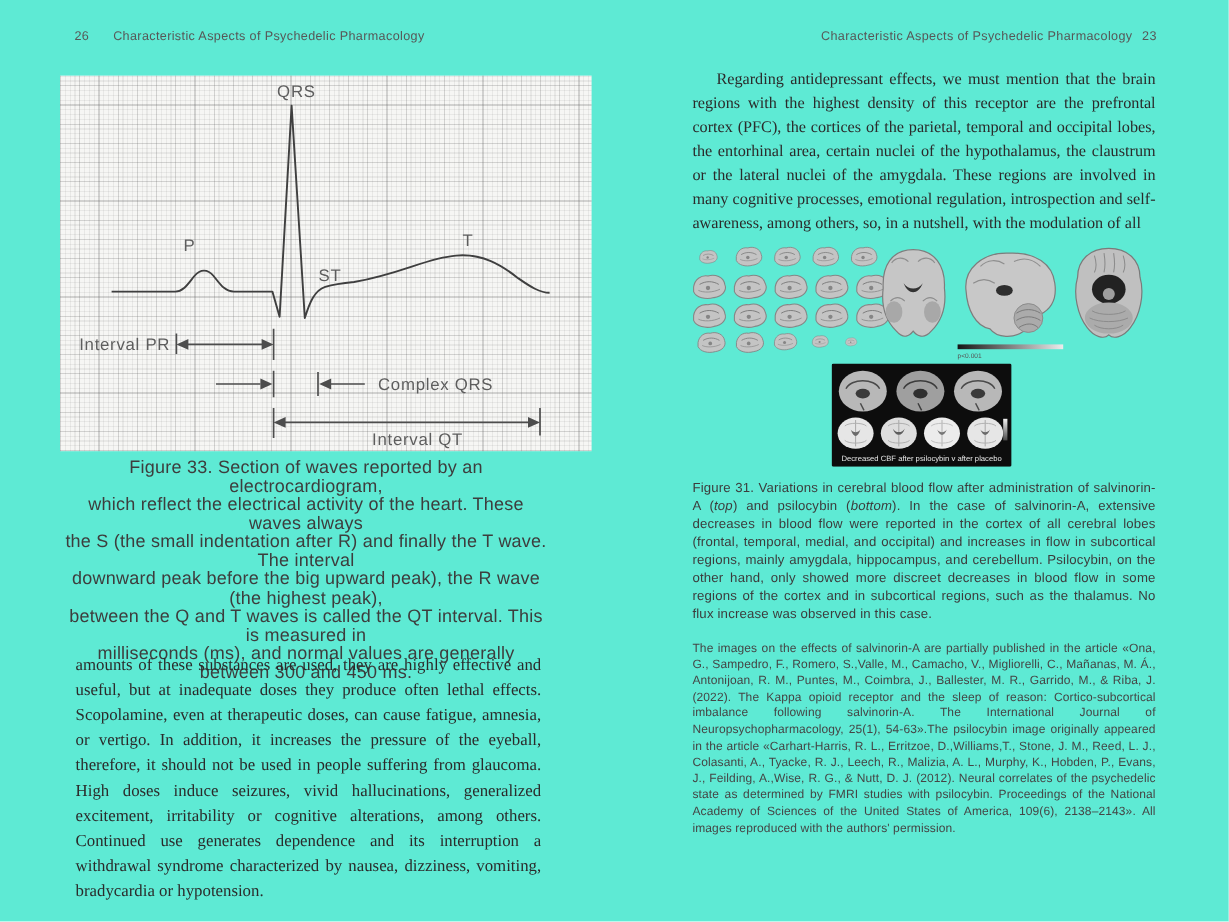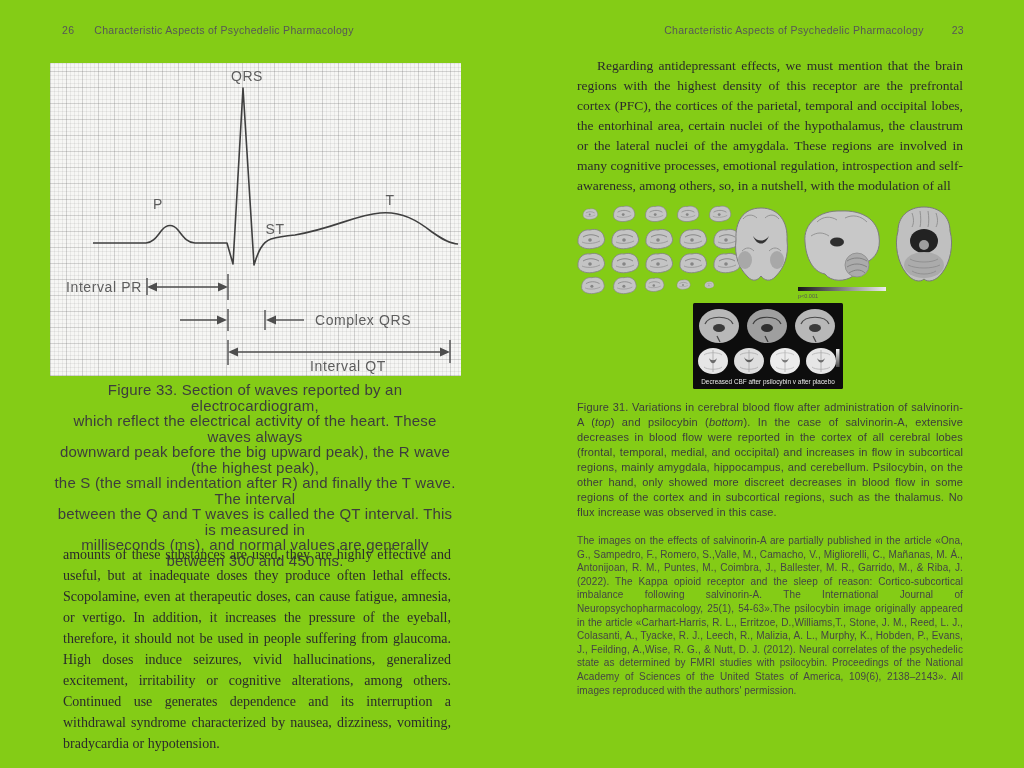--- a/index.html
+++ b/index.html
@@ -1,34 +1,34 @@
 <!DOCTYPE html>
 <html><head>
 <meta charset="utf-8">
 <style>
   html,body{margin:0;padding:0;background:#ffffff;}
-  #canvas{position:relative;width:1024px;height:768px;background:#84cc16;overflow:hidden;
+  #canvas{position:relative;width:1024px;height:768px;background:#5eead4;overflow:hidden;
           font-family:"Liberation Sans",sans-serif;}
 
   
   .running-head{position:absolute;top:24px;font-size:10.5px;letter-spacing:.3px;color:#575757;}
   .rh-left{left:62px;}
   .rh-right{right:60px;text-align:right;}
   .rh-num{display:inline-block;color:#575757;}
   .rh-left .rh-num{margin-right:20px;}
-  .rh-right .rh-num{margin-left:28px;}
+  .rh-right .rh-num{margin-left:8px;}
 
   
   .ecg-fig{position:absolute;left:50px;top:63px;width:411px;height:313px;
     background-color:#f6f6f4;
     background-image:
       repeating-linear-gradient(0deg,  rgba(90,90,90,.16) 0 1px, transparent 1px 16px),
       repeating-linear-gradient(90deg, rgba(90,90,90,.16) 0 1px, transparent 1px 16px),
       repeating-linear-gradient(0deg,  rgba(90,90,90,.09) 0 1px, transparent 1px 4px),
-      repeating-linear-gradient(90deg, rgba(90,90,90,.09) 0 1px, transparent 1px 4px);}
+      repeating-linear-gradient(90deg, rgba(90,90,90,.09) 0 1px, transparent 1px 4px); padding-left: 32px;}
   .ecg-fig svg{position:absolute;left:0;top:0;}
   .ecg-label{font-family:"Liberation Sans",sans-serif;font-size:14px;fill:#5d5d5d;letter-spacing:.6px;}
 
   
   .fig33-caption{position:absolute;left:53px;top:382px;width:404px;text-align:center;
     font-size:15px;line-height:15.5px;color:#3d3d3d;letter-spacing:.2px;}
 
   
   .body-left{position:absolute;left:63px;top:544px;width:388px;
     font-family:"Liberation Serif",serif;font-size:14px;line-height:21px;color:#2b2b2b;
@@ -104,22 +104,22 @@
       </g>
       <polygon points="178,289 188,284.5 188,293.5" fill="#4d4d4d"></polygon>
       <polygon points="400,289 390,284.5 390,293.5" fill="#4d4d4d"></polygon>
       <text class="ecg-label" x="298" y="308" text-anchor="middle">Interval QT</text>
     </svg>
   </div>
 
   <div class="fig33-caption">
     <div>Figure 33. Section of waves reported by an electrocardiogram,</div>
     <div>which reflect the electrical activity of the heart. These waves always</div>
+    <div>the S (the small indentation after R) and finally the T wave. The interval</div>
     <div>downward peak before the big upward peak), the R wave (the highest peak),</div>
-    <div>the S (the small indentation after R) and finally the T wave. The interval</div>
     <div>between the Q and T waves is called the QT interval. This is measured in</div>
     <div>milliseconds (ms), and normal values are generally between 300 and 450 ms.</div>
   </div>
 
   <p class="body-left">amounts of these substances are used, they are highly effective and useful, but at inadequate doses they produce often lethal effects. Scopolamine, even at therapeutic doses, can cause fatigue, amnesia, or vertigo. In addition, it increases the pressure of the eyeball, therefore, it should not be used in people suffering from glaucoma. High doses induce seizures, vivid hallucinations, generalized excitement, irritability or cognitive alterations, among others. Continued use generates dependence and its interruption a withdrawal syndrome characterized by nausea, dizziness, vomiting, bradycardia or hypotension.</p>
 
   <p class="body-right">Regarding antidepressant effects, we must mention that the brain regions with the highest density of this receptor are the prefrontal cortex (PFC), the cortices of the parietal, temporal and occipital lobes, the entorhinal area, certain nuclei of the hypothalamus, the claustrum or the lateral nuclei of the amygdala. These regions are involved in many cognitive processes, emotional regulation, introspection and self-awareness, among others, so, in a nutshell, with the modulation of all</p>
 
   <div class="salvinorin-fig">
     <svg width="390" height="100" viewBox="0 0 390 100">

